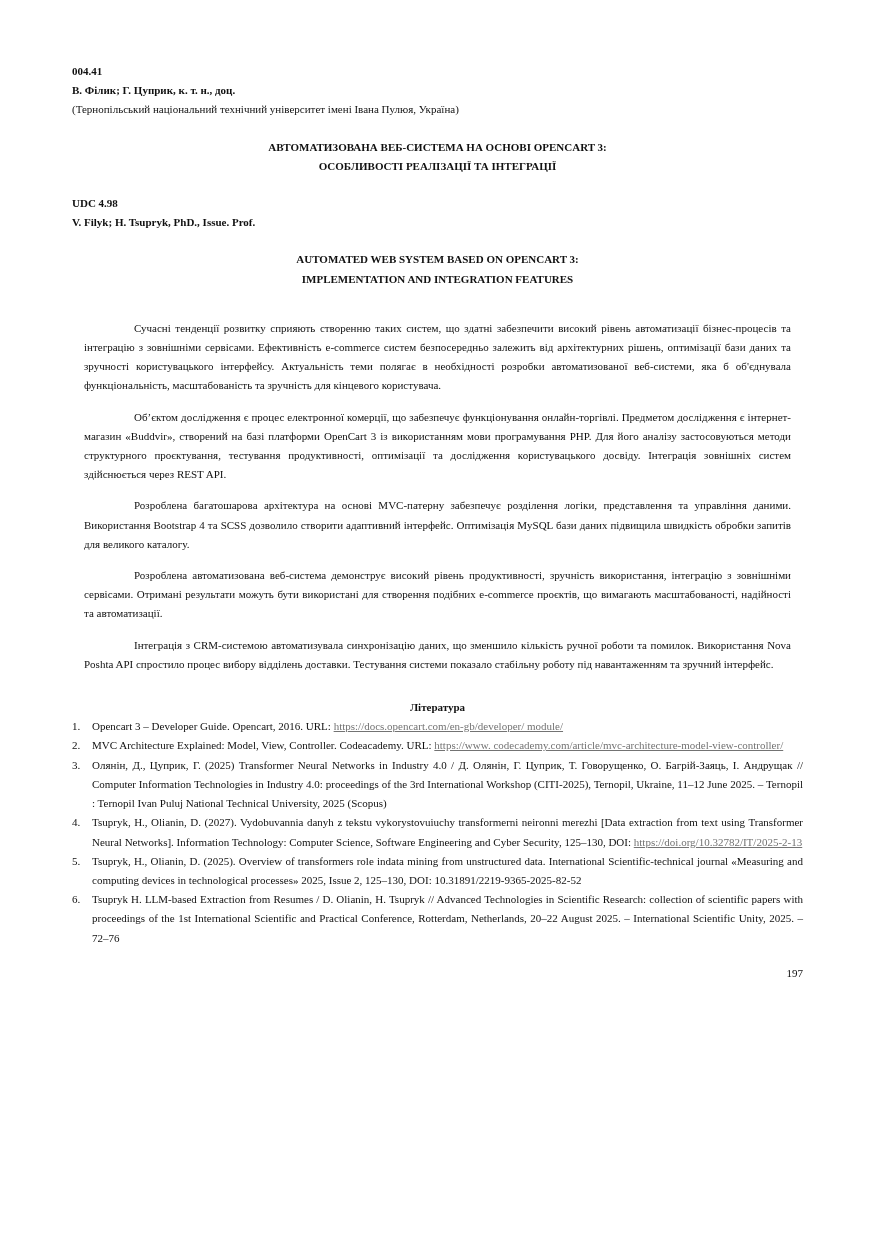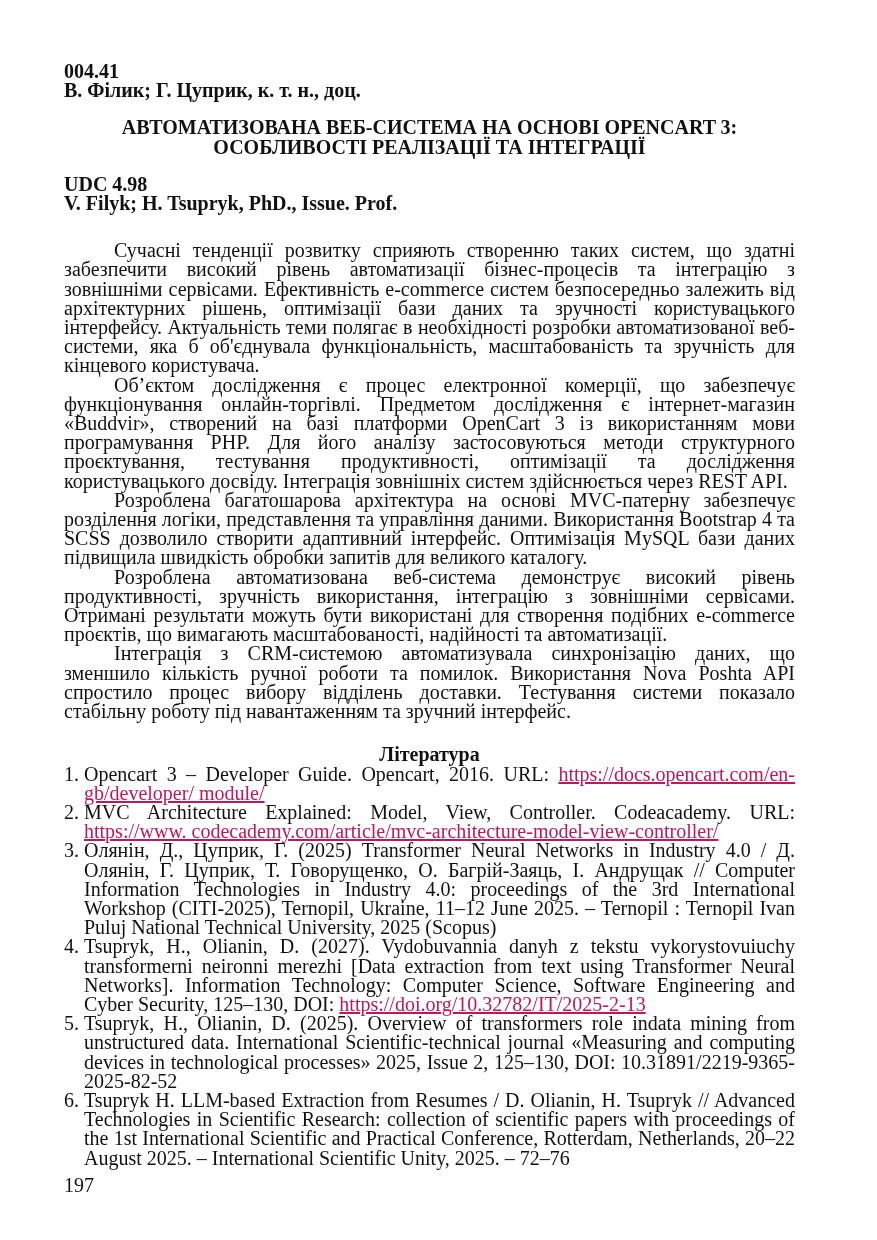--- a/index.html
+++ b/index.html
@@ -1,47 +1,52 @@
 <!DOCTYPE html>
 <html><head>
 <meta charset="utf-8">
 <style>
   html, body { margin: 0; padding: 0; background: #ffffff; }
   body { width: 877px; height: 1240px; position: relative; overflow: hidden; }
   .page {
-    position: absolute; left: 64px; top: 62px; width: 731px;
-    font-family: "Liberation Serif", serif; font-size: 20px; color: #111;
+    position: absolute; left: 72px; top: 62px; width: 731px;
+    font-family: "Liberation Serif", serif; font-size: 11px; color: #111;
     line-height: 19.2px;
   }
   .bold { font-weight: bold; }
   .title { font-weight: bold; text-align: center; margin: 4px; }
   .gap-m { height: 14px; }
-  p.body { margin: 0; text-align: justify; text-indent: 50px; }
+  p.body { margin: 12px; text-align: justify; text-indent: 50px; }
   .lit-head { font-weight: bold; text-align: center; margin-top: 24px; font-family: Liberation Serif, serif; }
   ol.refs { margin: 0; padding-left: 20px; list-style: none; }
   ol.refs li { text-align: justify; position: relative; }
   ol.refs li .num { position: absolute; left: -20px; }
-  a.link { color: #be185d; text-decoration: underline; }
-  .pagenum { text-align: left; margin-top: 8px; }
+  a.link { color: #737373; text-decoration: underline; }
+  .pagenum { text-align: right; margin-top: 16px; }
 </style>
 </head>
 <body>
 
 <div class="page">
   <div class="bold">004.41</div>
   <div class="bold">В. Філик; Г. Цуприк, к. т. н., доц.</div>
+  <div>(Тернопільський національний технічний університет імені Івана Пулюя, Україна)</div>
   <div class="gap-m"></div>
   <div class="title">
     <div>АВТОМАТИЗОВАНА ВЕБ-СИСТЕМА НА ОСНОВІ OPENCART 3:</div>
     <div>ОСОБЛИВОСТІ РЕАЛІЗАЦІЇ ТА ІНТЕГРАЦІЇ</div>
   </div>
   <div class="gap-m"></div>
   <div class="bold">UDC 4.98</div>
   <div class="bold">V. Filyk; H. Tsupryk, PhD., Issue. Prof.</div>
   <div class="gap-m"></div>
+  <div class="title">
+    <div>AUTOMATED WEB SYSTEM BASED ON OPENCART 3:</div>
+    <div>IMPLEMENTATION AND INTEGRATION FEATURES</div>
+  </div>
   <div class="gap-m"></div>
 
   <div>
     <p class="body">Сучасні тенденції розвитку сприяють створенню таких систем, що здатні забезпечити високий рівень автоматизації бізнес-процесів та інтеграцію з зовнішніми сервісами. Ефективність e-commerce систем безпосередньо залежить від архітектурних рішень, оптимізації бази даних та зручності користувацького інтерфейсу. Актуальність теми полягає в необхідності розробки автоматизованої веб-системи, яка б об'єднувала функціональність, масштабованість та зручність для кінцевого користувача.</p>
     <p class="body">Об’єктом дослідження є процес електронної комерції, що забезпечує функціонування онлайн-торгівлі. Предметом дослідження є інтернет-магазин «Buddvir», створений на базі платформи OpenCart 3 із використанням мови програмування PHP. Для його аналізу застосовуються методи структурного проєктування, тестування продуктивності, оптимізації та дослідження користувацького досвіду. Інтеграція зовнішніх систем здійснюється через REST API.</p>
     <p class="body">Розроблена багатошарова архітектура на основі MVC-патерну забезпечує розділення логіки, представлення та управління даними. Використання Bootstrap 4 та SCSS дозволило створити адаптивний інтерфейс. Оптимізація MySQL бази даних підвищила швидкість обробки запитів для великого каталогу.</p>
     <p class="body">Розроблена автоматизована веб-система демонструє високий рівень продуктивності, зручність використання, інтеграцію з зовнішніми сервісами. Отримані результати можуть бути використані для створення подібних e-commerce проєктів, що вимагають масштабованості, надійності та автоматизації.</p>
     <p class="body">Інтеграція з CRM-системою автоматизувала синхронізацію даних, що зменшило кількість ручної роботи та помилок. Використання Nova Poshta API спростило процес вибору відділень доставки. Тестування системи показало стабільну роботу під навантаженням та зручний інтерфейс.</p>
   </div>
 

